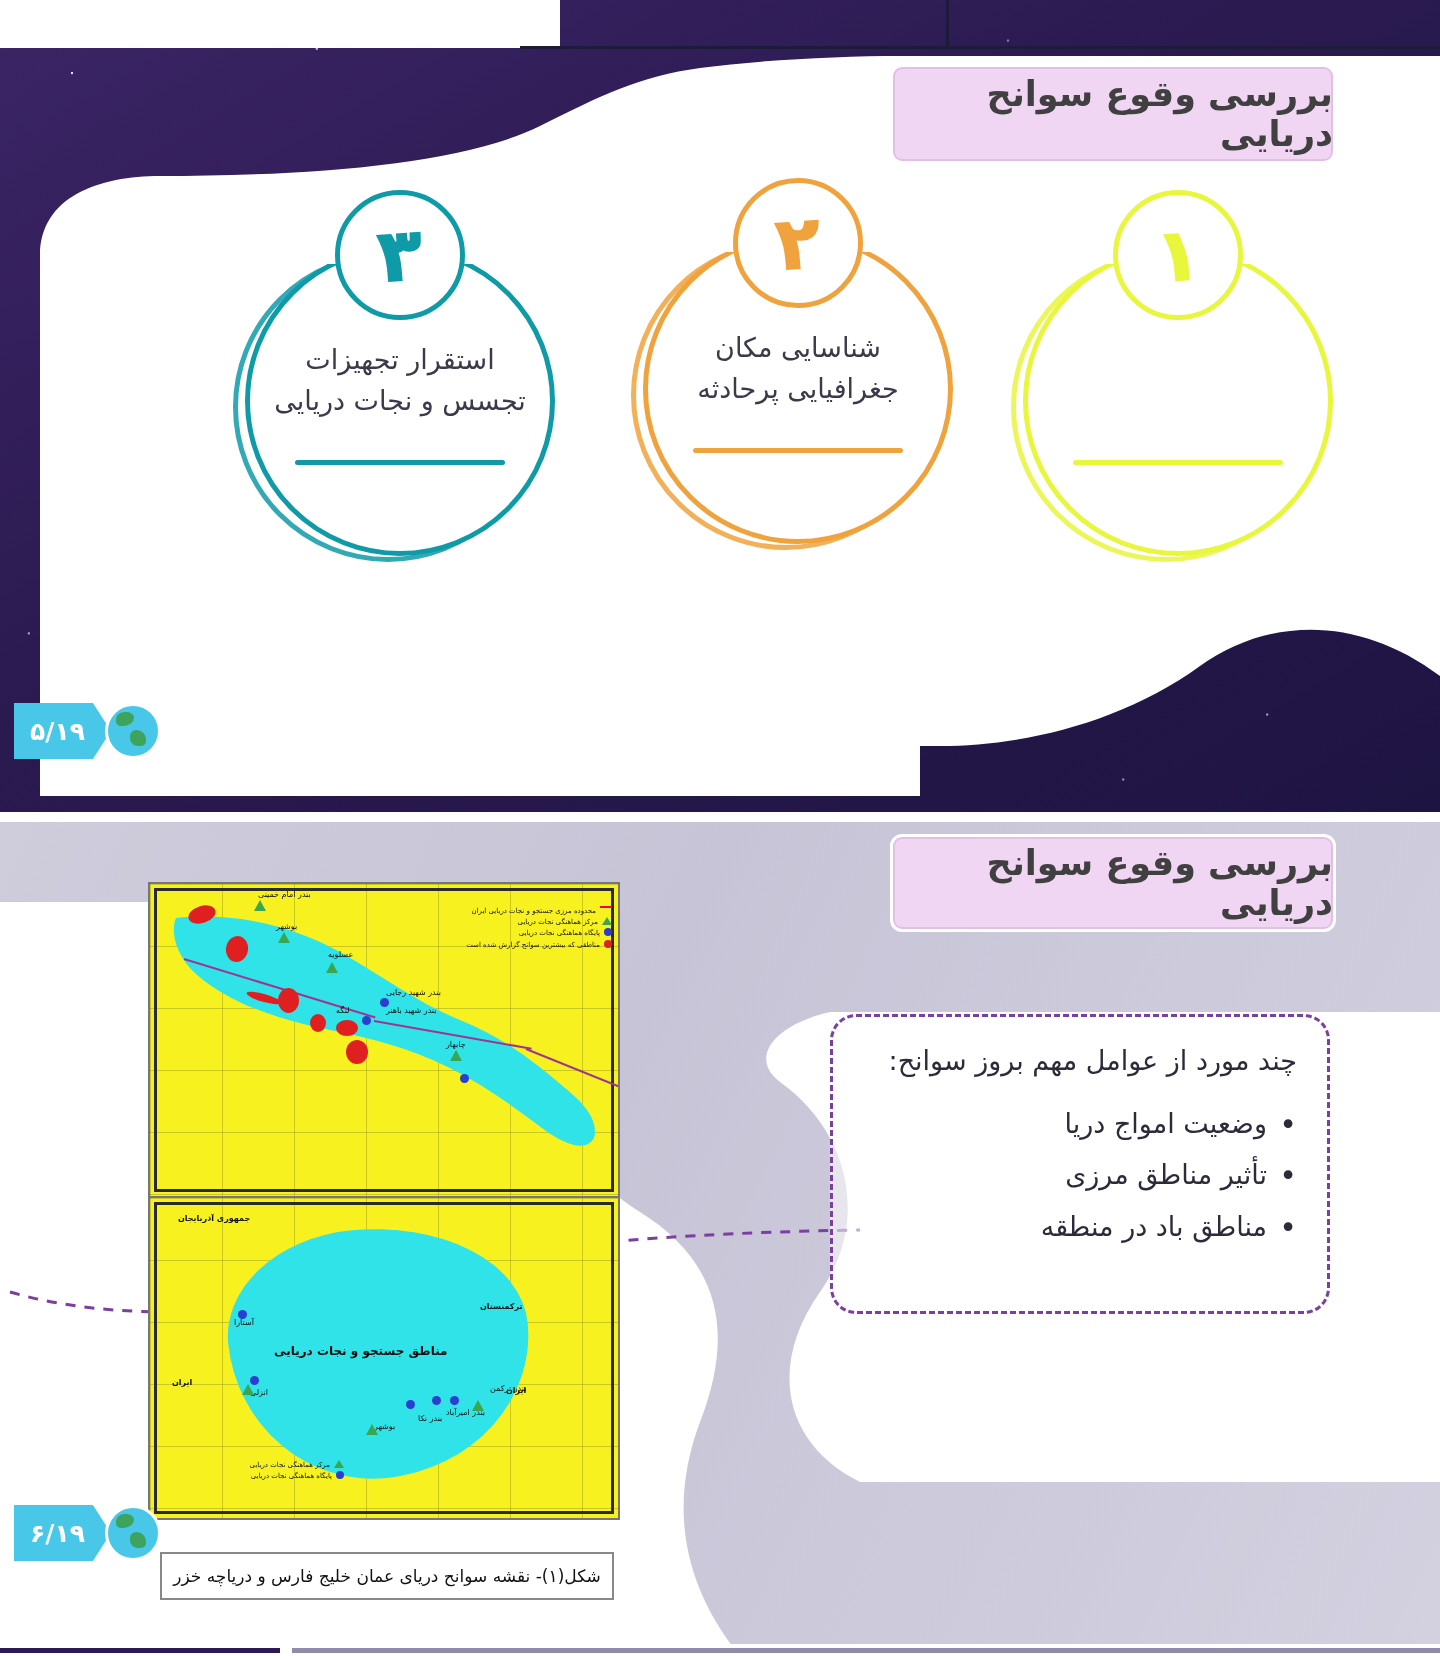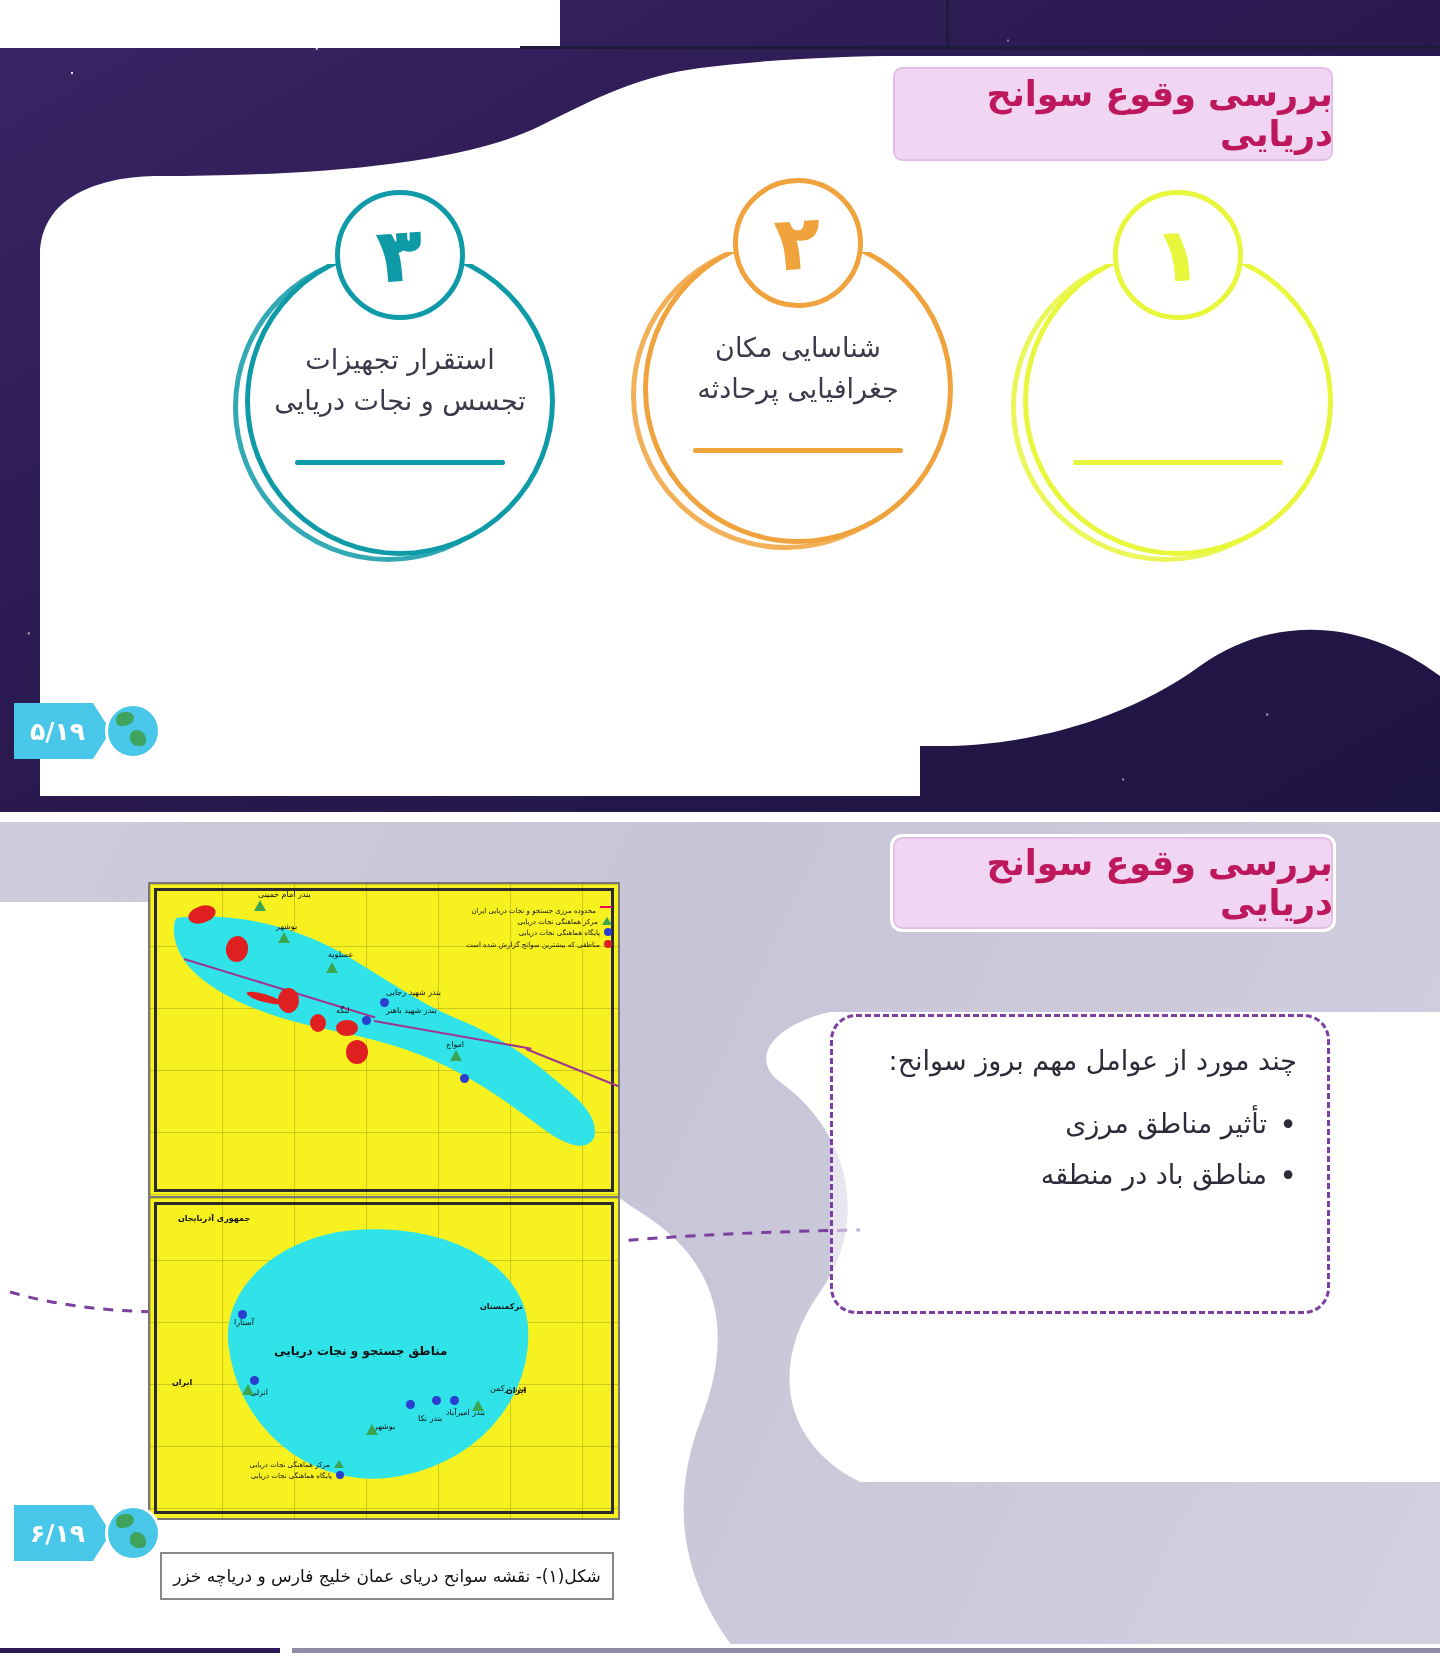--- a/index.html
+++ b/index.html
@@ -169,21 +169,21 @@
 
   .banner {
     position: absolute;
     background: #f0d6f2;
     border: 3px solid #ffffff;
     border-radius: 12px;
     box-shadow: 0 0 0 2px #e2bfe6 inset;
     display: flex;
     align-items: center;
     justify-content: center;
-    color: #be185d;
+    color: #404040;
     font-weight: bold;
   }
   .slide1 .banner {
     right: 104px;
     top: 64px;
     width: 440px;
     height: 94px;
     font-size: 35px;
   }
 
@@ -537,21 +537,21 @@
       <div class="mdot blue" style="left:212px; top:132px;"></div>
       <div class="mdot blue" style="left:310px; top:190px;"></div>
 
       <div class="mlabel" style="left:108px; top:6px;">بندر امام خمینی</div>
       <div class="mlabel" style="left:2px; top:16px;">&nbsp;</div>
       <div class="mlabel" style="left:126px; top:38px;">بوشهر</div>
       <div class="mlabel" style="left:178px; top:66px;">عسلویه</div>
       <div class="mlabel" style="left:186px; top:122px;">لنگه</div>
       <div class="mlabel" style="left:236px; top:104px;">بندر شهید رجایی</div>
       <div class="mlabel" style="left:236px; top:122px;">بندر شهید باهنر</div>
-      <div class="mlabel" style="left:296px; top:156px;">امواج</div>
+      <div class="mlabel" style="left:296px; top:156px;">چابهار</div>
 
       <div class="legend" style="left:282px; top:22px; width:180px;">
         <div class="row">
           <span class="sw sw-line"></span>
           <span>محدوده مرزی جستجو و نجات دریایی ایران</span>
         </div>
         <div class="row">
           <span class="sw-tri"></span>
           <span>مرکز هماهنگی نجات دریایی</span>
         </div>
@@ -607,20 +607,21 @@
     </div>
   </div>
 
   <div class="caption">
     <span>شکل(۱)- نقشه سوانح دریای عمان خلیج فارس و دریاچه خزر</span>
   </div>
 
   <div class="factbox">
     <h3>چند مورد از عوامل مهم بروز سوانح:</h3>
     <ul>
+      <li>وضعیت امواج دریا</li>
       <li>تأثیر مناطق مرزی</li>
       <li>مناطق باد در منطقه</li>
     </ul>
   </div>
 
   <div class="pagechip">
     <div class="globe"></div>
     <div class="label">۶/۱۹</div>
   </div>
 

